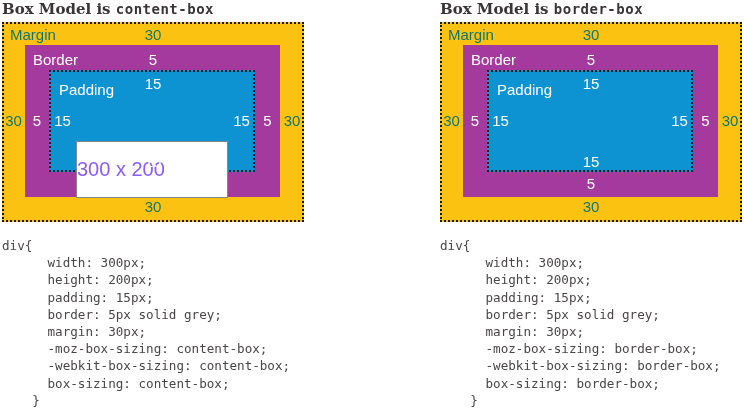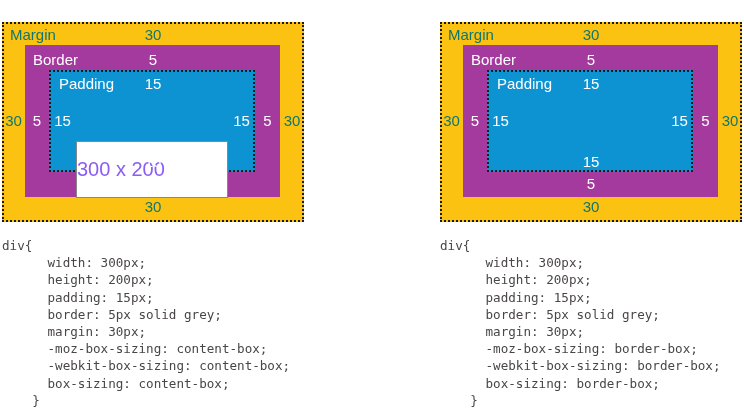--- a/index.html
+++ b/index.html
@@ -26,21 +26,21 @@
   .content-area{left:74px;top:71px;width:152px;height:57px;background:#ffffff;border:1px solid #85878a;
                 display:flex;align-items:center;justify-content:flex-start;
                 font-size:20px;color:#8b5cf6;margin-top:48px;}
 
   
   .lbl{position:absolute;font-size:15px;white-space:nowrap;}
   .dark{color:#0f766e;}
   .light{color:#ffffff;text-align:center;}
   .lbl-margin{left:8px;top:4px;}
   .lbl-border{left:31px;top:29px;}
-  .lbl-padding{left:57px;top:53px;}
+  .lbl-padding{left:57px;top:59px;}
   .num{position:absolute;left:0;width:302px;text-align:center;font-size:15px;}
   .num-top-30{top:4px;}
   .num-top-5{top:29px;}
   .num-top-15{top:53px;}
   .num-bot-15{top:131px;}
   .num-bot-5{top:153px;}
   .num-bot-30{top:176px;}
   .mid{position:absolute;top:90px;height:18px;line-height:18px;text-align:center;font-size:15px;}
   .mid-30-l{left:0;width:23px;}
   .mid-5-l{left:23px;width:24px;}
@@ -53,20 +53,21 @@
   .code{position:absolute;top:237px;left:0;margin:0;
         font-family:"DejaVu Sans Mono",monospace;font-size:12.6px;line-height:17.2px;
         font-weight:normal;color:#4a4648;white-space:pre;}
 </style>
 </head>
 <body>
 
 <div class="stage">
 
   <section class="panel panel-left">
+    <h1 class="title"><span class="t-pre">Box Model is </span><span class="t-key">content-box</span></h1>
 
     <div class="diagram">
       <div class="area margin-area"></div>
       <div class="area border-area"></div>
       <div class="area padding-area"></div>
       <div class="area content-area">
           <span>300 x 200</span>
         </div>
 
       <span class="lbl dark lbl-margin">Margin</span>
@@ -95,20 +96,21 @@
       padding: 15px;
       border: 5px solid grey;
       margin: 30px;
       -moz-box-sizing: content-box;
       -webkit-box-sizing: content-box;
       box-sizing: content-box;
     }</pre>
   </section>
 
   <section class="panel panel-right">
+    <h1 class="title"><span class="t-pre">Box Model is </span><span class="t-key">border-box</span></h1>
 
     <div class="diagram">
       <div class="area margin-area"></div>
       <div class="area border-area"></div>
       <div class="area padding-area"></div>
 
       <span class="lbl dark lbl-margin">Margin</span>
       <span class="lbl light lbl-border">Border</span>
       <span class="lbl light lbl-padding">Padding</span>
 

